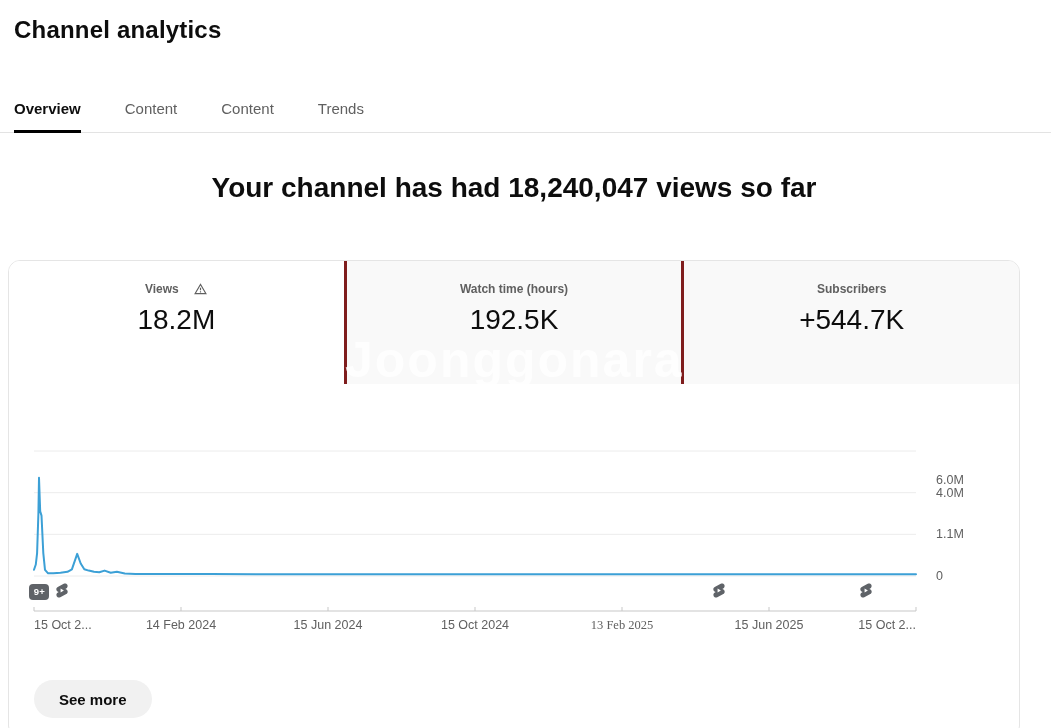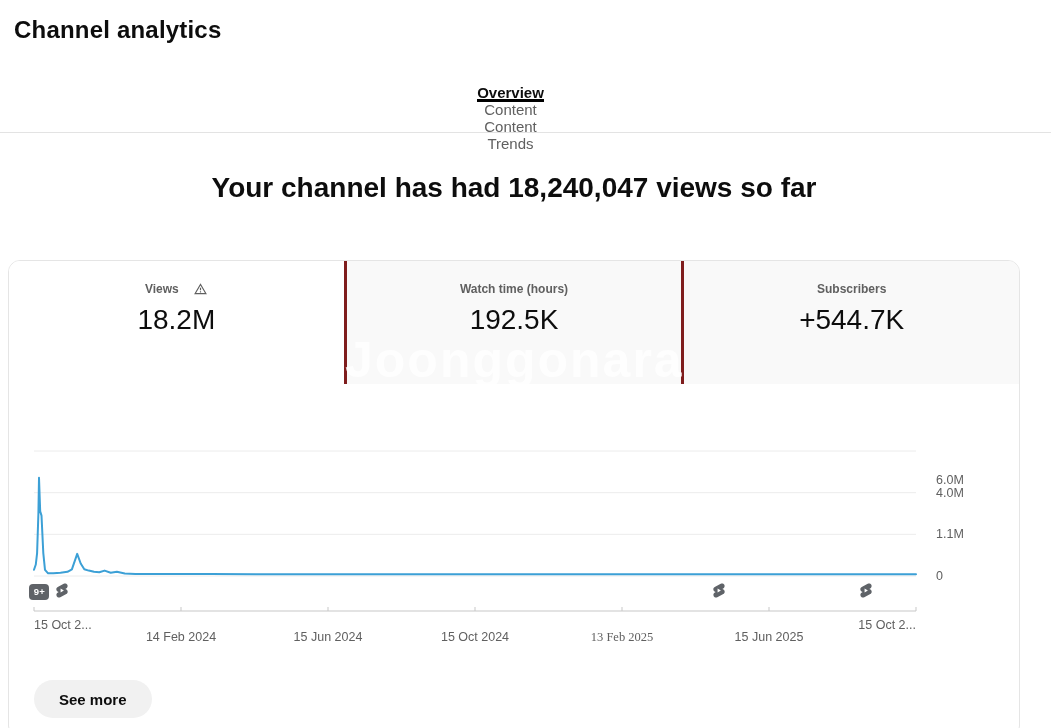--- a/index.html
+++ b/index.html
@@ -5,21 +5,21 @@
   * { margin:0; padding:0; box-sizing:border-box; }
   html,body { width:1051px; height:728px; background:#fff; overflow:hidden;
               font-family:"Liberation Sans", sans-serif; }
   .page { position:relative; width:1051px; height:728px; }
 
   .page-title { position:absolute; top:16px; left:14px; font-size:24px;
                 font-weight:bold; color:#0d0d0d; letter-spacing:0.2px; }
 
   .tabs { position:absolute; top:84px; left:0; width:1051px; height:49px;
           display:flex; align-items:center; padding-left:14px;
-          border-bottom:1px solid #e3e3e3;flex-direction:column; }
+          border-bottom:1px solid #e3e3e3; }
   .tab { position:relative; height:100%; display:flex; align-items:center;
          margin-right:44px; font-size:15px; color:#606060; cursor:pointer; }
   .tab.active { color:#0d0d0d; font-weight:bold; }
   .tab.active::after { content:""; position:absolute; left:0; right:0;
          bottom:-1px; height:3px; background:#000; }
 
   .headline { position:absolute; top:172px; left:8px; width:1012px;
               text-align:center; font-size:28px; font-weight:bold; color:#0d0d0d; }
 
   .card { position:absolute; left:8px; top:260px; width:1012px; height:478px;
@@ -42,21 +42,21 @@
 
   .chart-wrap { position:absolute; left:0; top:0; width:1010px; height:476px; }
   #chart-svg { position:absolute; left:0; top:0; }
 
   .y-tick { position:absolute; left:927px; transform:translateY(-50%);
             font-size:12.5px; color:#606060; }
 
   .x-ticks { position:absolute; left:0; top:357px; width:1010px; height:20px; }
   .x-tick { position:absolute; top:0; font-size:12.5px; color:#606060;
             white-space:nowrap; }
-  .x-tick.mid  { transform:translateX(-50%);margin-top:12px; }
+  .x-tick.mid  { transform:translateX(-50%); }
   .x-tick.last { transform:translateX(-100%); }
 
   #chart-markers .vid-badge { position:absolute; top:323px; transform:translateX(-50%);
             width:20px; height:16px; background:#5f6368; border-radius:4px;
             color:#fff; font-size:9.5px; font-weight:bold; line-height:16px;
             text-align:center; cursor:pointer; }
   #chart-markers .shorts-marker { position:absolute; top:321px; transform:translateX(-50%);
             width:17px; height:17px; cursor:pointer; }
   #chart-markers .shorts-marker svg { width:17px; height:17px; fill:#5f6368; }
 

